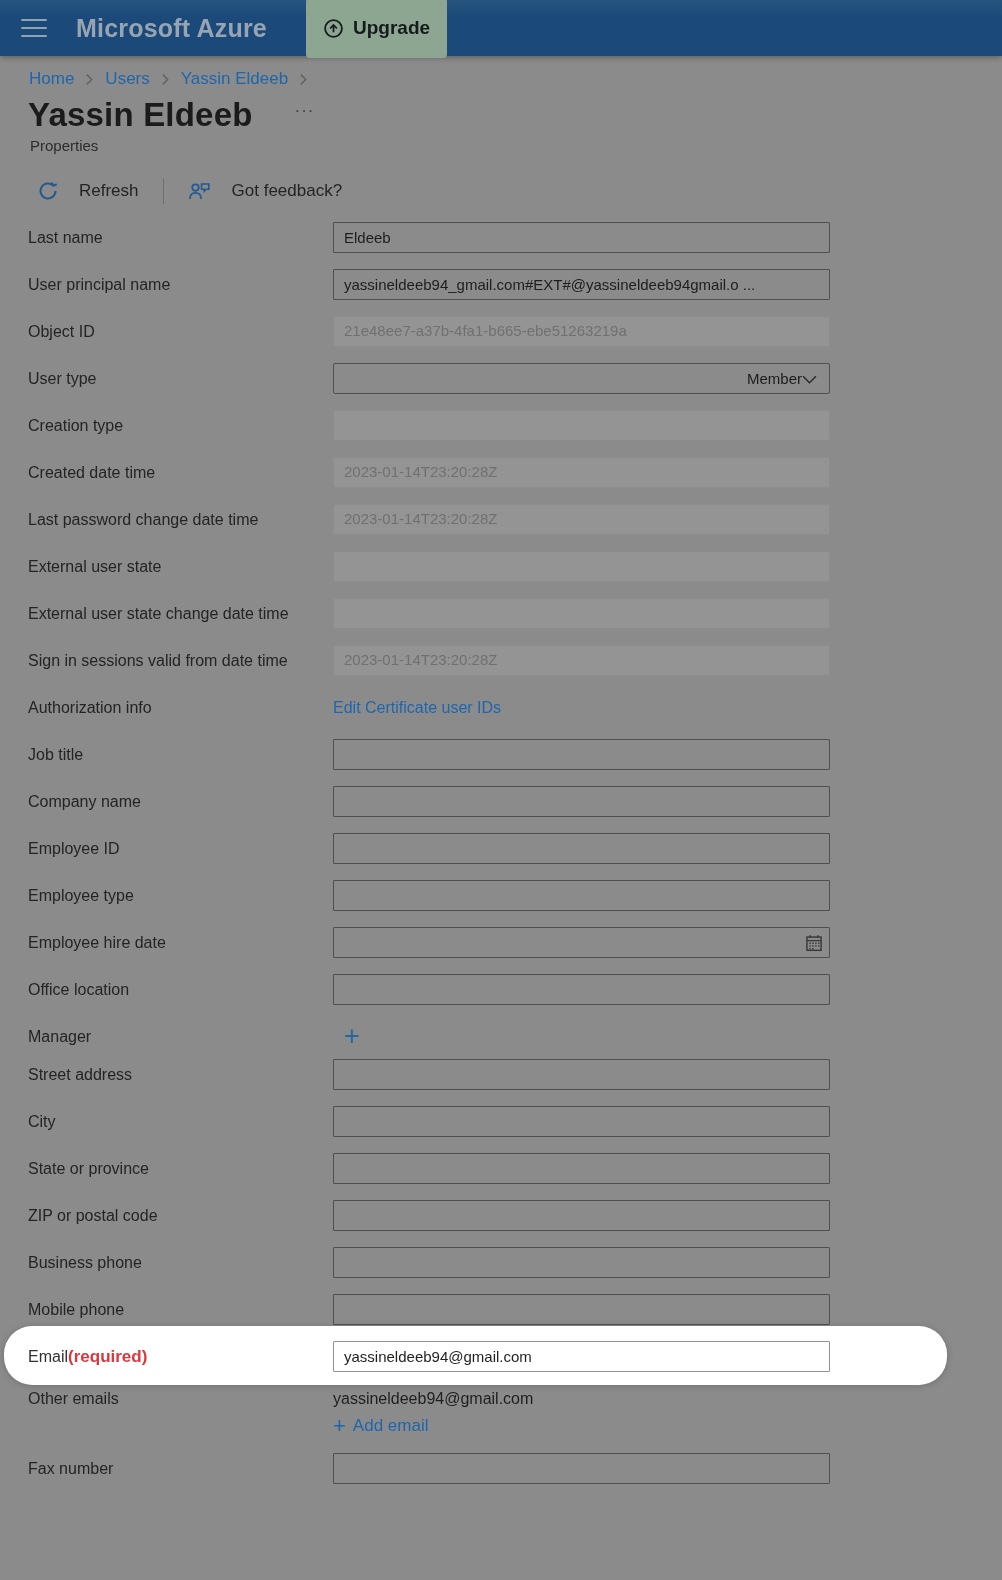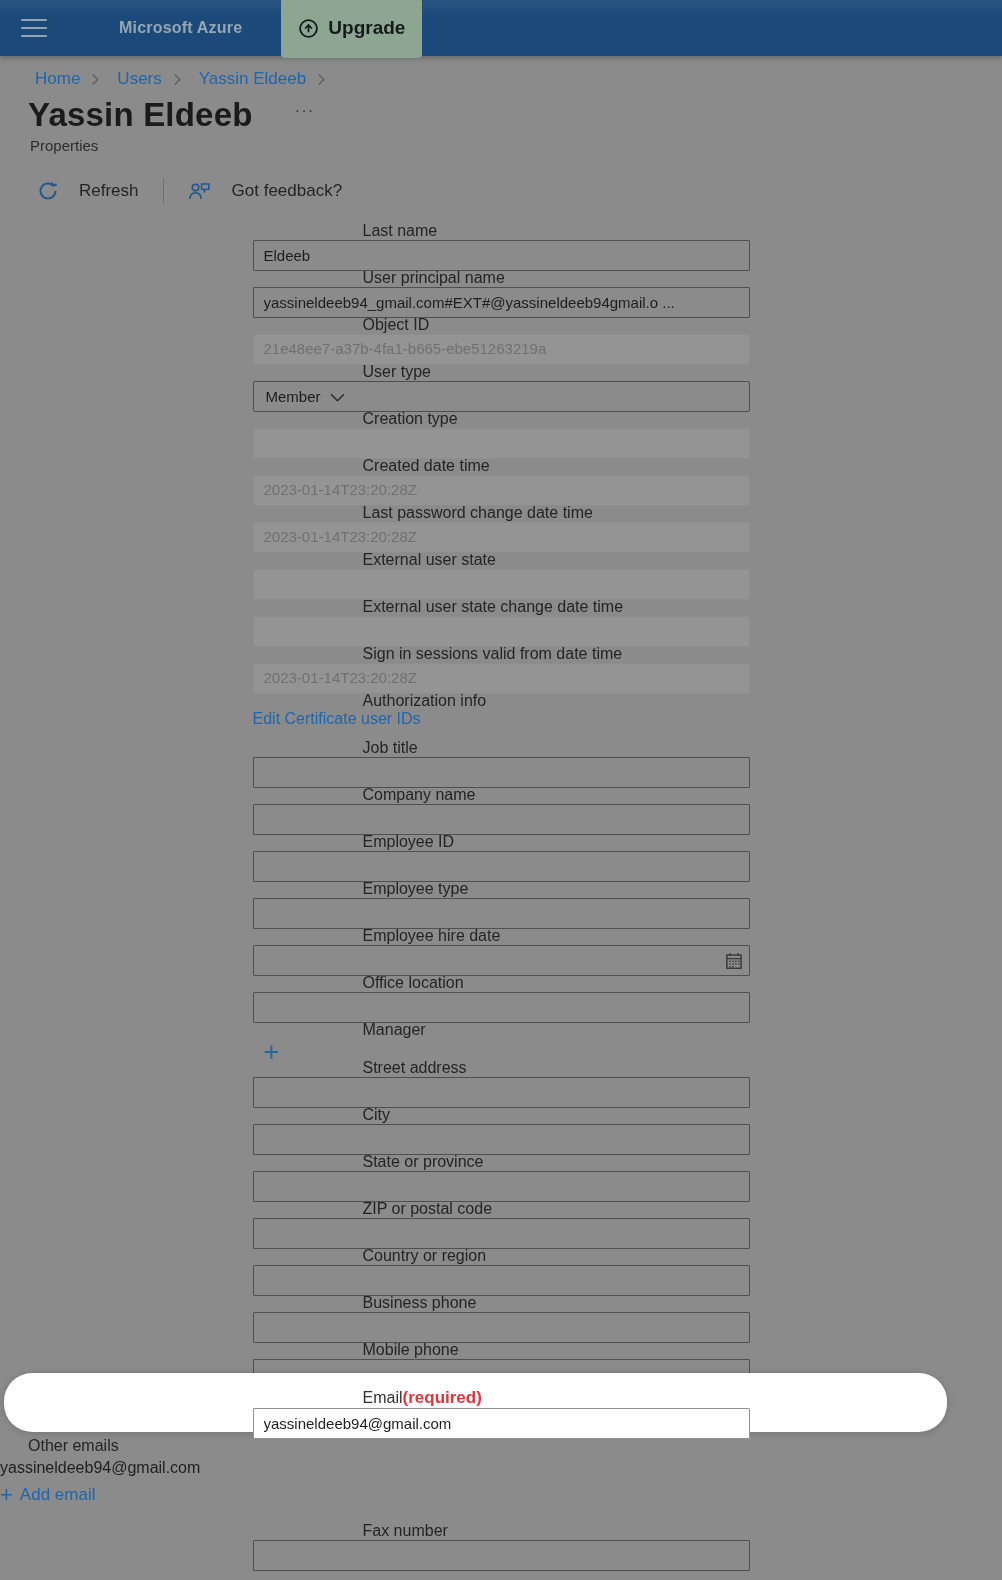--- a/index.html
+++ b/index.html
@@ -11,58 +11,58 @@
   
   .topbar {
     height:56px; background:#1d4d7e;
     background:linear-gradient(#27557f 0%, #1b4a7a 30%, #1b4a7a 100%);
     display:flex; align-items:center;
     box-shadow:0 2px 5px rgba(0,0,0,0.28);
     position:relative; z-index:2;
   }
   .hamburger { margin-left:21px; width:26px; cursor:pointer; }
   .hamburger span { display:block; width:26px; height:2.5px; background:#93a3b2; margin:5.5px 0; border-radius:1px; }
-  .topbar-title { margin-left:72px; font-size:16px; font-weight:700; color:#97a5b2; letter-spacing:0.2px; }
+  .topbar-title { margin-left:29px; font-size:25px; font-weight:700; color:#97a5b2; letter-spacing:0.2px; }
   .upgrade-btn {
     margin-left:39px; display:flex; align-items:center; gap:9px;
     background:#8ca692; color:#161a1d; border:none; border-radius:4px;
     font-family:inherit; font-size:19px; font-weight:700; padding:19px 17px; cursor:pointer;
   }
   .upgrade-btn svg { display:block; }
   
   .breadcrumb { margin:13px 0 0 29px; display:flex; align-items:center; font-size:17px; }
-  .breadcrumb a { color:#1e66ad; text-decoration:none; cursor:pointer;margin-left:6px; }
+  .breadcrumb a { color:#1e66ad; text-decoration:none; cursor:pointer; }
   .crumb-sep { margin:0 11px; display:flex; align-items:center; }
   .page-title-row { display:flex; align-items:center; margin:7px 0 0 28px; }
   .page-title { font-size:33px; font-weight:700; color:#1b1b1b; letter-spacing:0.2px; }
   .title-more { margin-left:42px; margin-top:-8px; color:#3f3f3f; font-size:17px; letter-spacing:1px; cursor:pointer; }
   .page-subtitle { margin:3px 0 0 30px; font-size:15px; color:#2c2c2c; }
   
   .toolbar { margin:22px 0 0 38px; display:flex; align-items:center; height:30px; }
   .tb-btn { display:flex; align-items:center; gap:21px; background:none; border:none; cursor:pointer;
             font-family:inherit; font-size:17px; color:#242424; }
   .tb-btn .ticon { color:#23598e; display:flex; }
   .tb-divider { width:1px; height:26px; background:#6f6f6f; margin:0 24px; }
   
   .form { margin-top:16px; }
-  .frow { display:flex; align-items:center; height:31px; margin-bottom:16px;flex-direction:column; }
+  .frow { display:flex; align-items:center; height:31px; margin-bottom:16px; }
   .flabel { width:333px; padding-left:28px; font-size:16px; color:#242424; flex:none; }
   .fctrl { width:497px; flex:none; display:flex; align-items:center; }
   .finput {
     width:100%; height:31px; padding:0 10px; font-family:inherit; font-size:15px;
     color:#1e1e1e; background:transparent; border:1px solid #4f4f4f; border-radius:1px; outline:none;
   }
   .fdisabled {
     width:100%; height:31px; padding:5px 10px; font-size:15px; color:#707070;
     background:#949494; border:1px solid #8d8d8d; border-radius:2px;
     white-space:nowrap; overflow:hidden;
   }
   .fselect {
-    width:100%; height:31px; padding:0 12px; display:flex; align-items:center; justify-content:flex-start;
-    border:1px solid #4f4f4f; border-radius:2px; cursor:pointer; font-size:15px; color:#1c1c1c;gap:9px;
+    width:100%; height:31px; padding:0 12px; display:flex; align-items:center; justify-content:flex-end;
+    border:1px solid #4f4f4f; border-radius:2px; cursor:pointer; font-size:15px; color:#1c1c1c;
   }
   .flink { color:#1e66ad; font-size:16px; text-decoration:none; cursor:pointer; }
   .fdatewrap { position:relative; width:100%; }
   .cal-btn { position:absolute; right:7px; top:50%; transform:translateY(-50%);
              background:none; border:none; color:#3a3a3a; cursor:pointer; display:flex; padding:0; }
   .fplus { color:#2268a4; font-size:27px; font-weight:300; line-height:1; margin-left:11px; cursor:pointer; }
   
   .frow-link { }
   .frow-manager { margin-top:12px; margin-bottom:7px; }
   
@@ -307,26 +307,20 @@
         <input class="finput" type="text" style="">
       </div>
     </div>
     <div class="frow">
       <div class="flabel"><span>ZIP or postal code</span></div>
       <div class="fctrl">
         <input class="finput" type="text" style="">
       </div>
     </div>
     <div class="frow">
-      <div class="flabel"><span>Country or region</span></div>
-      <div class="fctrl">
-        <input class="finput" type="text" style="">
-      </div>
-    </div>
-    <div class="frow">
       <div class="flabel"><span>Business phone</span></div>
       <div class="fctrl">
         <input class="finput" type="text" style="">
       </div>
     </div>
     <div class="frow">
       <div class="flabel"><span>Mobile phone</span></div>
       <div class="fctrl">
         <input class="finput" type="text" style="">
       </div>

